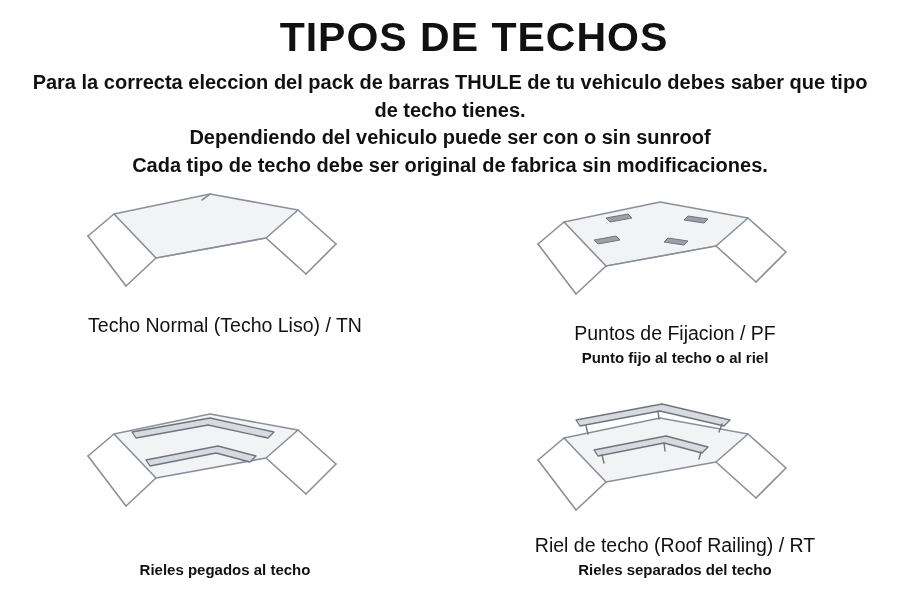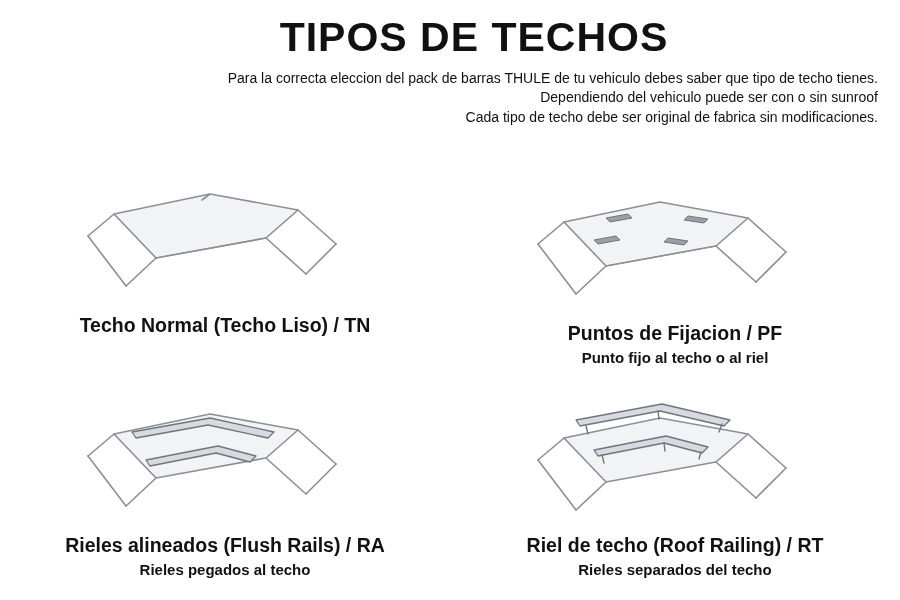--- a/index.html
+++ b/index.html
@@ -23,23 +23,23 @@
   .title {
     text-align: center;
     font-size: 41px;
     font-weight: bold;
     letter-spacing: 1px;
     margin: 16px 0 0 0;
     line-height: 1.05;
     padding-left: 48px;
   }
   .subtitle {
-    text-align: right;
-    font-size: 14px;
-    font-weight: normal;
+    text-align: center;
+    font-size: 20px;
+    font-weight: bold;
     line-height: 1.38;
     margin: 10px 22px 0 22px;
   }
   .subtitle .line {
     display: block;
   }
   .grid {
     position: absolute;
     top: 150px;
     left: 0;
@@ -64,21 +64,21 @@
     width: 330px;
     height: 150px;
   }
   .caption {
     position: absolute;
     left: 0;
     right: 0;
     top: 148px;
     text-align: center;
     font-size: 19.5px;
-    font-weight: bold;
+    font-weight: normal;
     line-height: 1.2;
   }
   .subcaption {
     position: absolute;
     left: 0;
     right: 0;
     top: 175px;
     text-align: center;
     font-size: 15px;
     font-weight: bold;
@@ -164,21 +164,20 @@
             <path d="M96 92 L66 120"></path>
             <path d="M28 70 L66 120"></path>
           </g>
 
           <g fill="#d7dade" stroke="#6f757d" stroke-width="1.3" stroke-linejoin="round">
             <path d="M72 46 L150 32 L214 46 L208 52 L148 39 L76 52 Z"></path>
             <path d="M86 74 L158 60 L196 70 L190 76 L156 67 L90 80 Z"></path>
           </g>
         </svg>
       </div>
-      <div class="caption">Rieles alineados (Flush Rails) / RA</div>
       <div class="subcaption">Rieles pegados al techo</div>
     </div>
 
     <div class="cell r2c2">
       <div class="art">
         <svg viewBox="0 0 330 150" width="330" height="150" aria-hidden="true">
           <g fill="none" stroke="#8a9099" stroke-width="1.6" stroke-linejoin="round" stroke-linecap="round">
             <path d="M54 52 L150 32 L238 48 L206 76 L96 96 Z" fill="#f2f3f5"></path>
             <path d="M238 48 L276 82"></path>
             <path d="M206 76 L246 112"></path>

